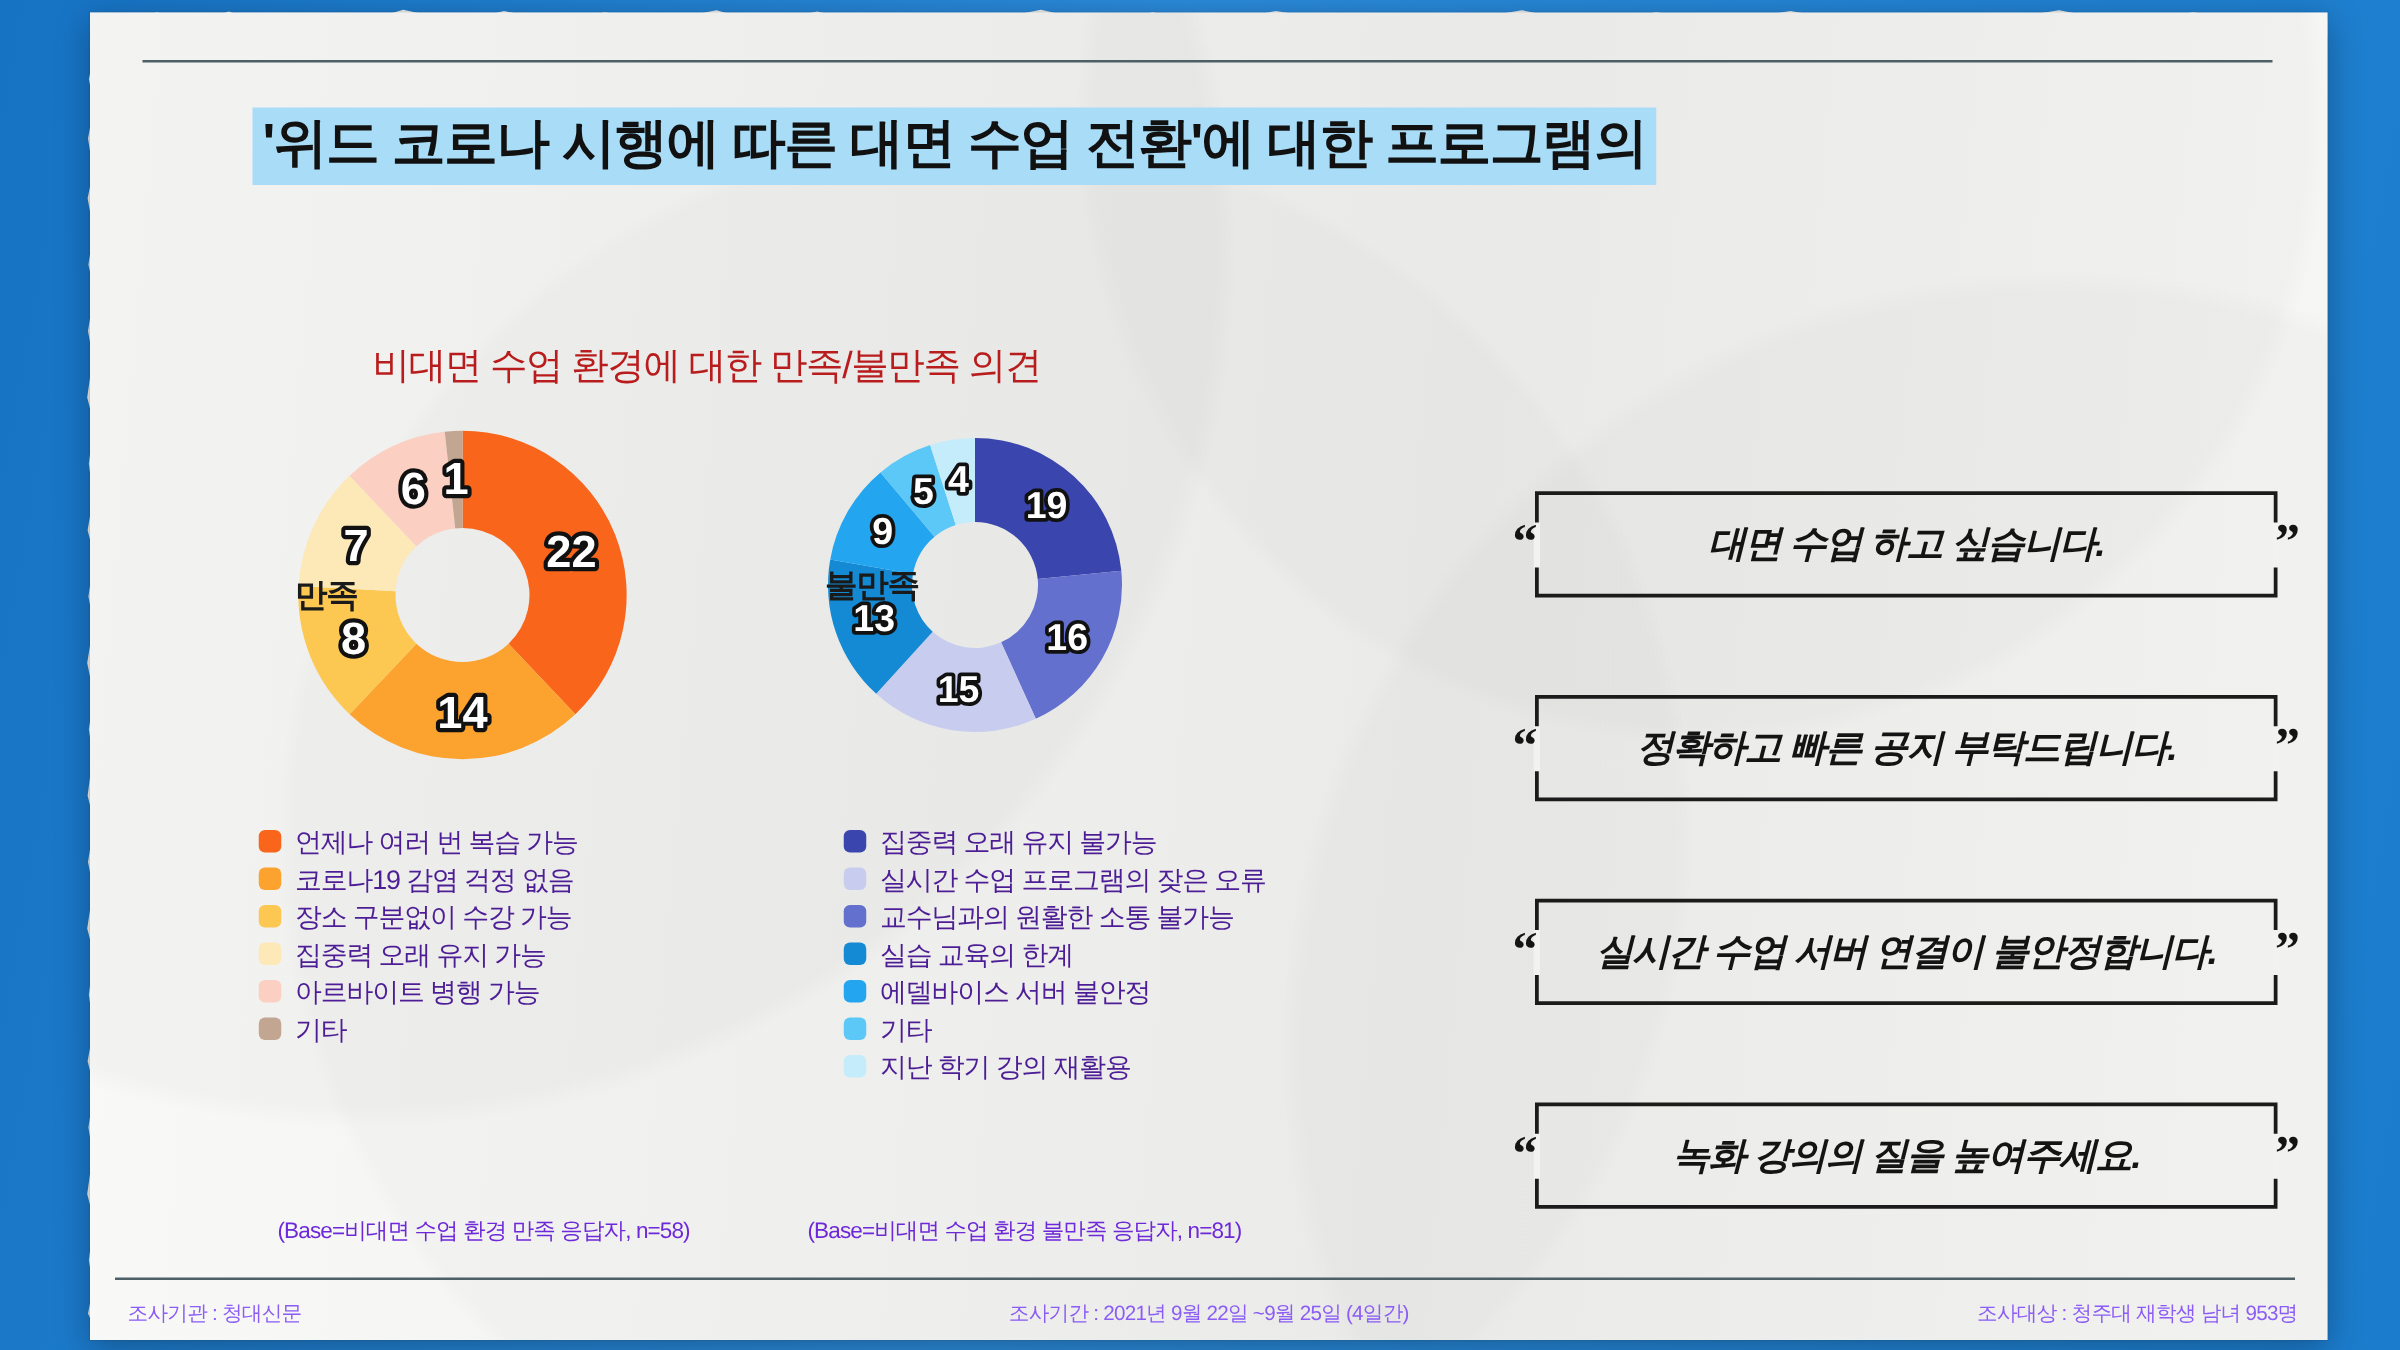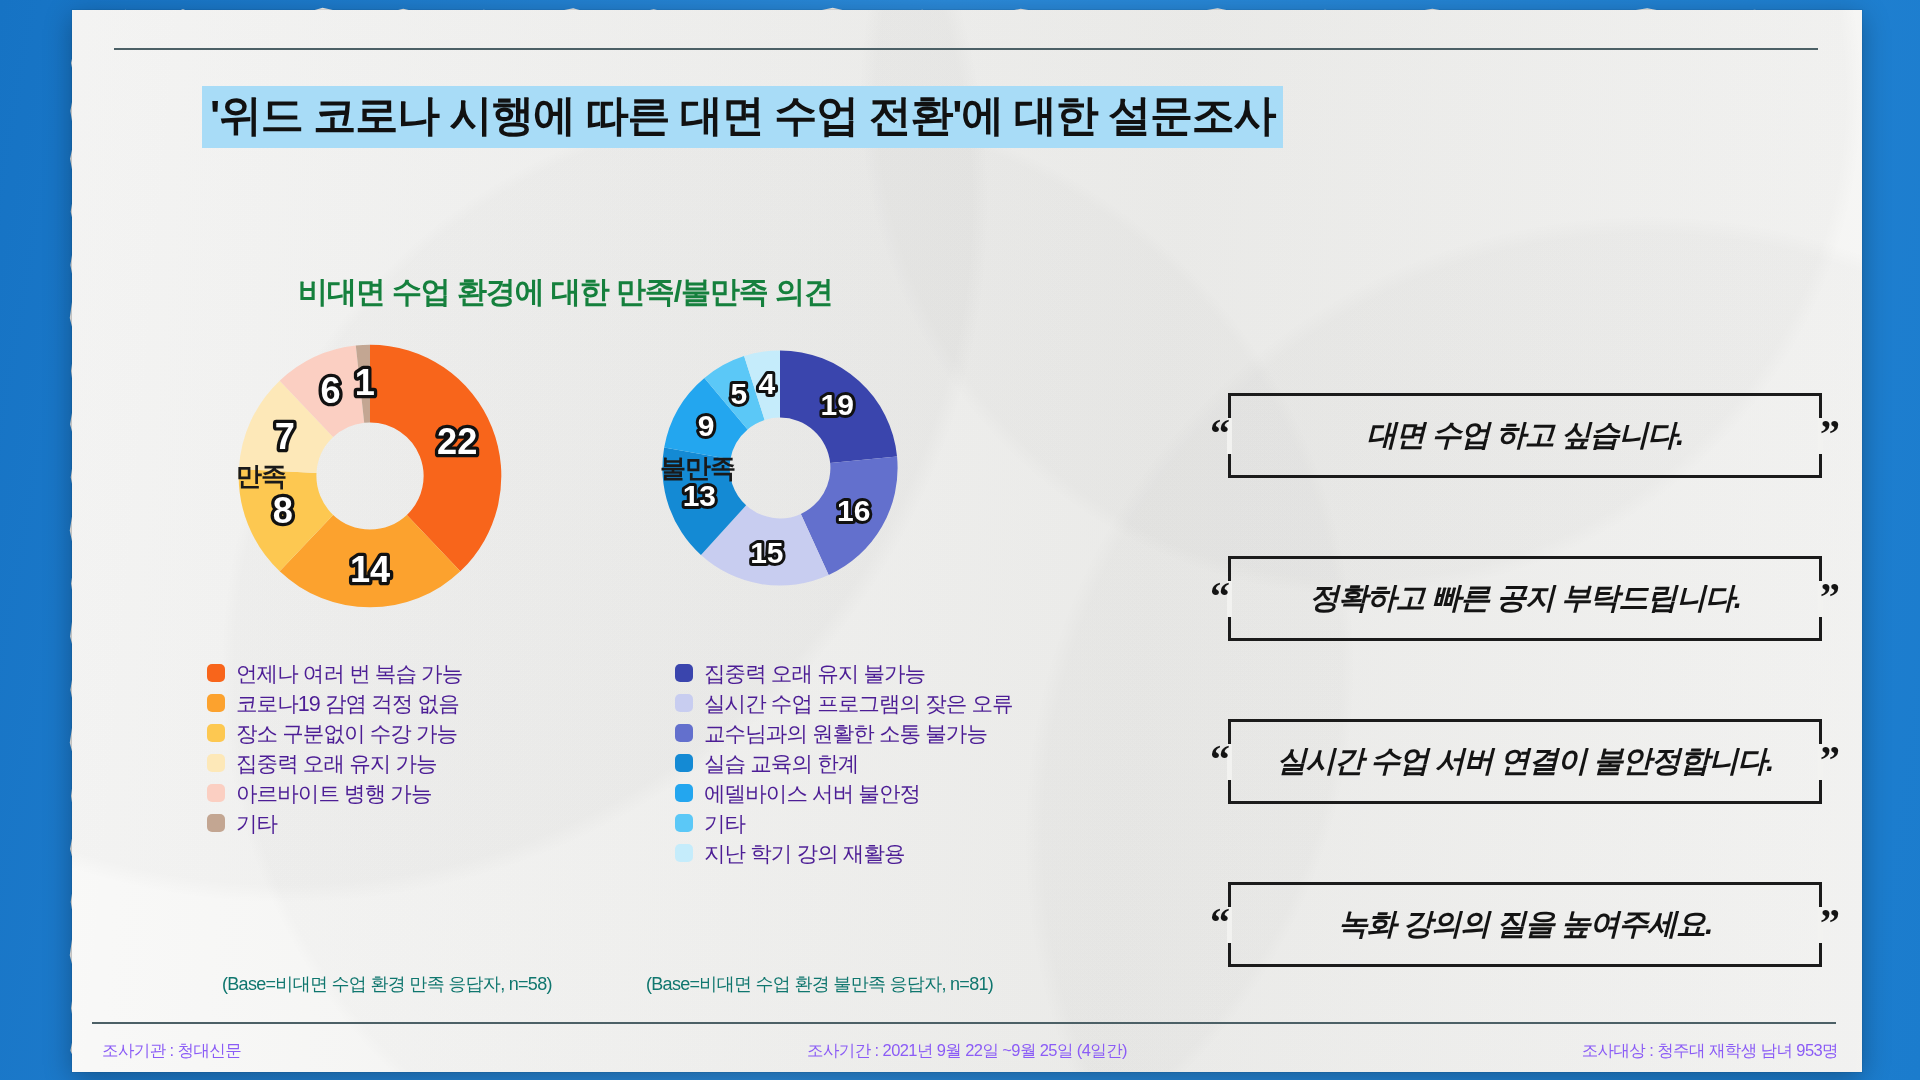--- a/index.html
+++ b/index.html
@@ -73,21 +73,21 @@
     background: #a8dcf7;
     padding: 2px 8px 4px 8px;
     font-size: 43px; font-weight: bold; letter-spacing: -1.2px;
     color: #111; white-space: nowrap;
     line-height: 1.28;
   }
 
   
   .sec-head {
     position: absolute;
-    font-size: 30px; font-weight: bold; color: #15803d;
+    font-size: 30px; font-weight: normal; color: #b91c1c;
     letter-spacing: -1.1px; white-space: nowrap;
   }
   #sec-head-left  { left: 226px; top: 262px; }
   #sec-head-right { left: 1248px; top: 263px; }
 
   
   .donut { position: absolute; }
   #donut-left  { left: 164px; top: 332px; width: 268px; height: 268px; }
   #donut-right { left: 588px; top: 338px; width: 240px; height: 240px; }
   .donut svg { display: block; width: 100%; height: 100%; overflow: visible; }
@@ -117,21 +117,21 @@
     width: 18px; height: 18px; border-radius: 5px; flex: none;
     margin-right: 11px;
   }
   .legend-lb {
     font-size: 21.5px; color: #4c1d95; letter-spacing: -0.9px; white-space: nowrap;
   }
 
   
   .base-note {
     position: absolute; top: 962px;
-    font-size: 18px; color: #0f766e; letter-spacing: -0.7px; white-space: nowrap;
+    font-size: 18px; color: #6d28d9; letter-spacing: -0.7px; white-space: nowrap;
   }
   #base-left  { left: 150px; }
   #base-right { left: 542px; margin-left: 32px; }
 
   
   #quotes { position: absolute; left: 1122px; top: 383px; width: 662px; }
   .quote-row {
     position: relative;
     height: 85px; margin-bottom: 78px;
     display: flex; align-items: center; justify-content: center;
@@ -176,21 +176,21 @@
 <body>
 
 <div id="paper-edge-top"></div>
 <div id="paper-edge-left"></div>
 
 <div id="paper">
 
   <div class="hrule" id="rule-top"></div>
 
   <div id="title-wrap">
-    <span id="title-hl">'위드 코로나 시행에 따른 대면 수업 전환'에 대한 설문조사</span>
+    <span id="title-hl">'위드 코로나 시행에 따른 대면 수업 전환'에 대한 프로그램의</span>
   </div>
 
   <div class="sec-head" id="sec-head-left">비대면 수업 환경에 대한 만족/불만족 의견</div>
 
   <div class="donut" id="donut-left">
     <svg viewBox="0 0 200 200">
       <g id="slices-left">
           <path d="M 100 2 A 98 98 0 0 1 167.3945469676355 171.14755820846682 L 127.50797835413694 129.03981967692522 A 40 40 0 0 0 100 60 Z" fill="#f8651b"></path>
           <path d="M 167.3945469676355 171.14755820846682 A 98 98 0 0 1 32.60545303236454 171.14755820846682 L 72.49202164586308 129.03981967692525 A 40 40 0 0 0 127.50797835413694 129.03981967692522 Z" fill="#fca22e"></path>
           <path d="M 32.60545303236454 171.14755820846682 A 98 98 0 0 1 2.1437254425898544 94.69438695862911 L 60.05866344595504 97.83444365658332 A 40 40 0 0 0 72.49202164586308 129.03981967692525 Z" fill="#fdc851"></path>

